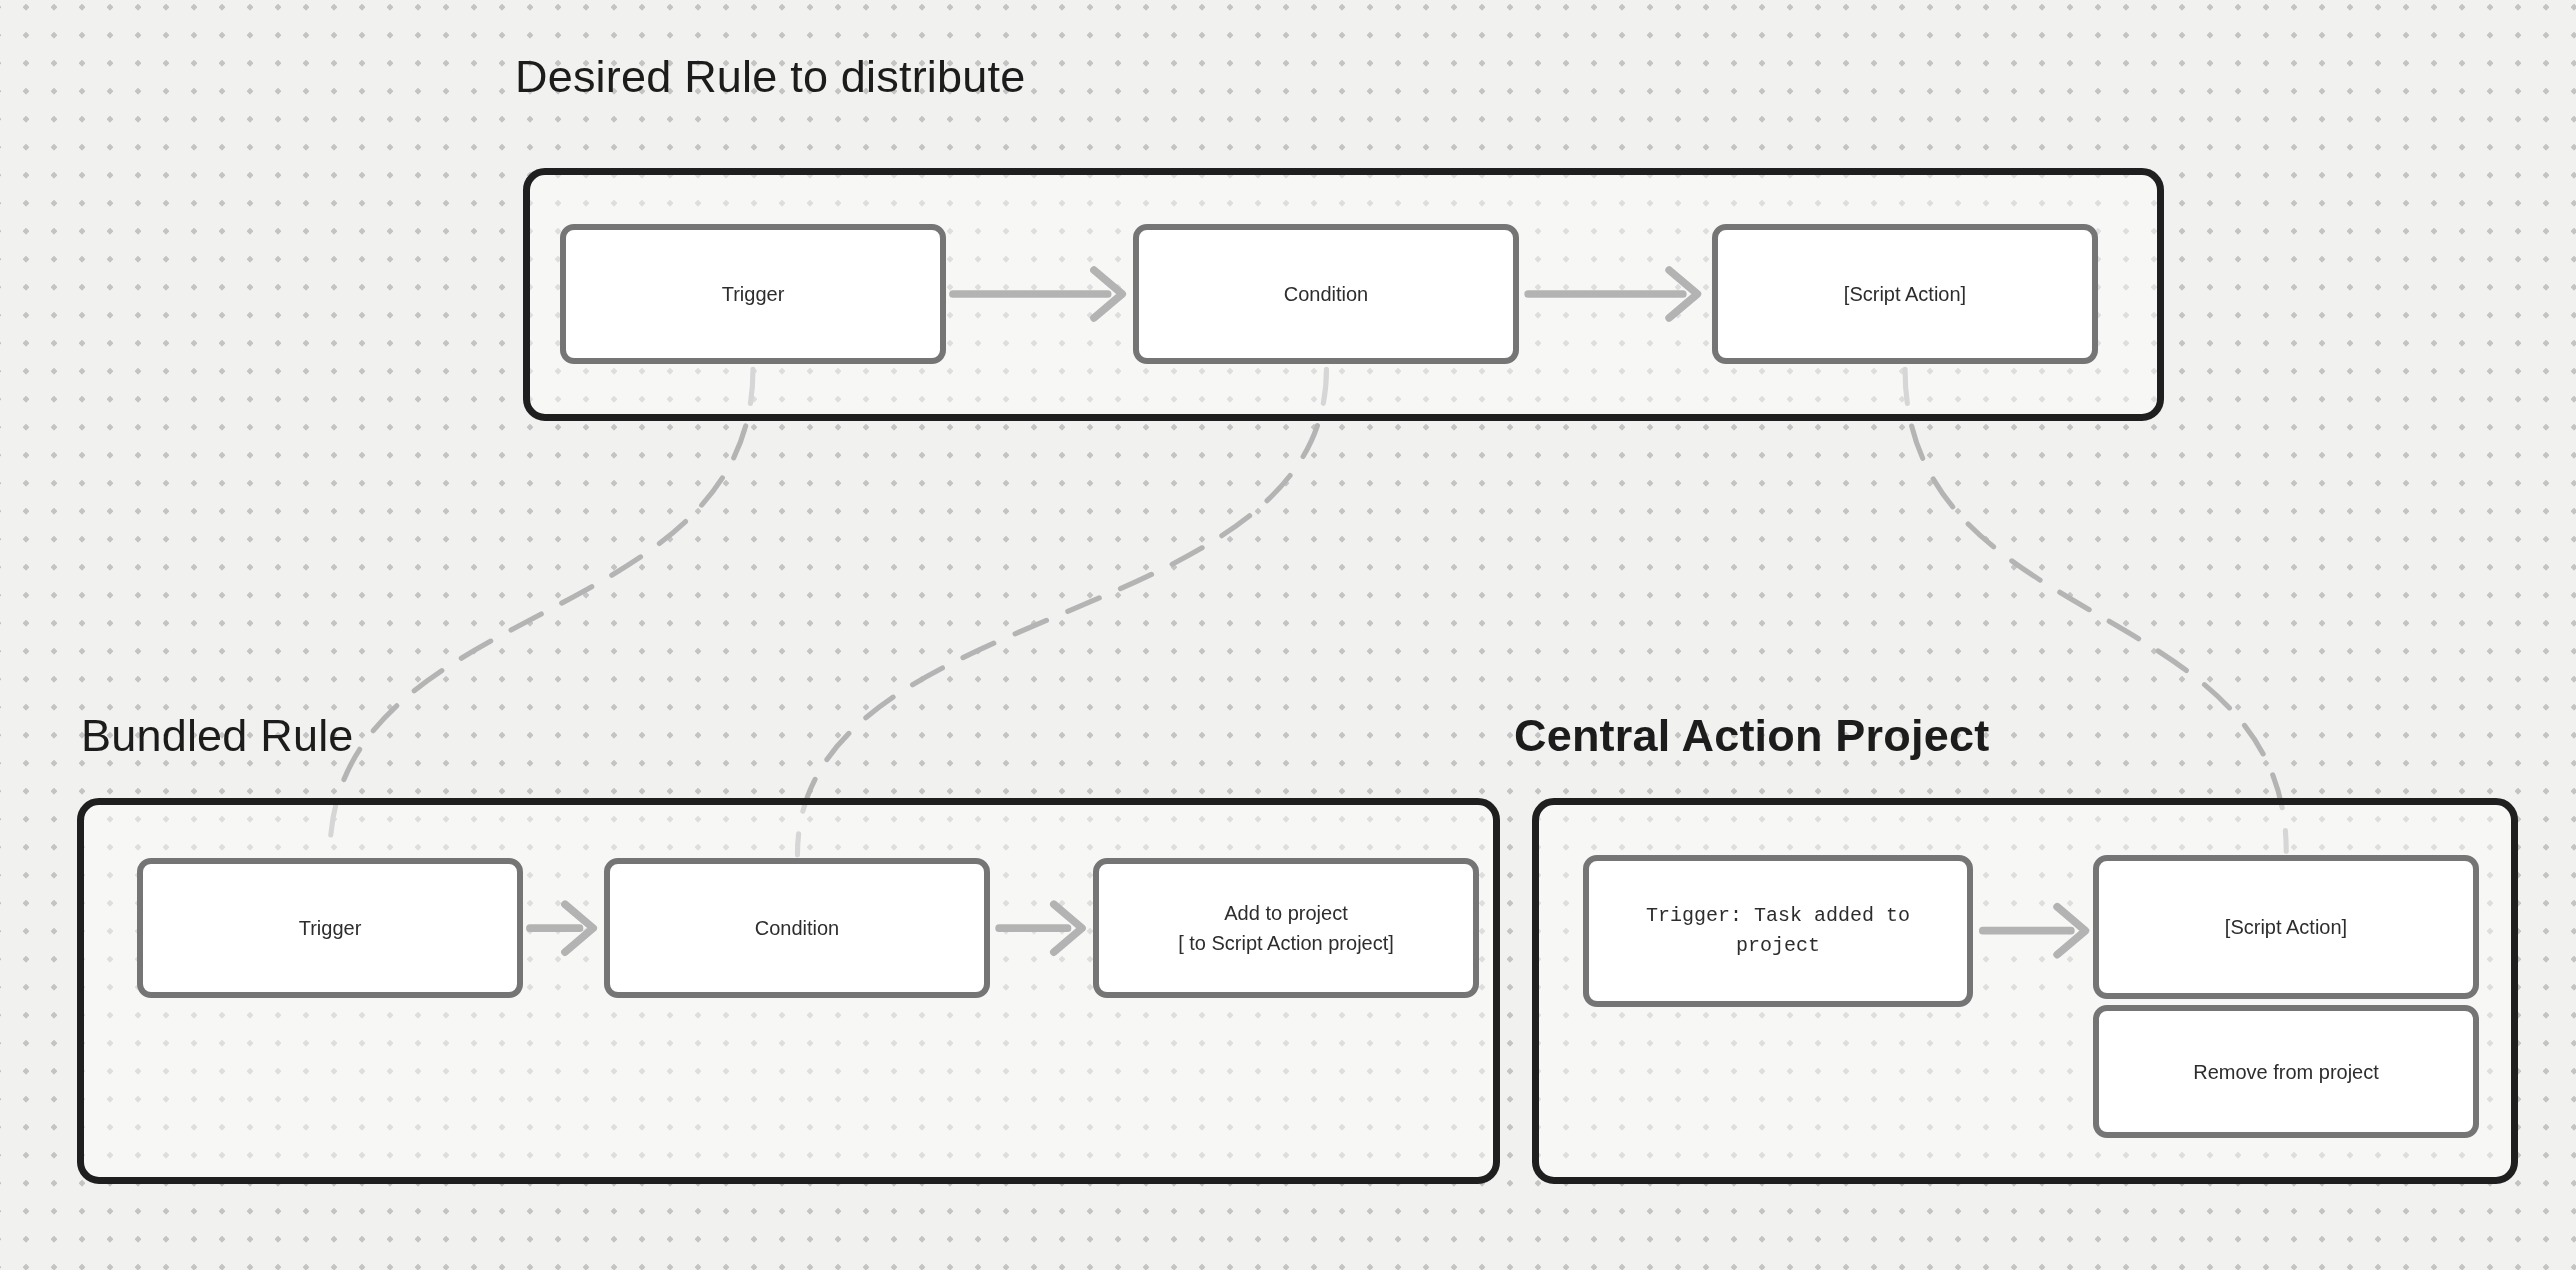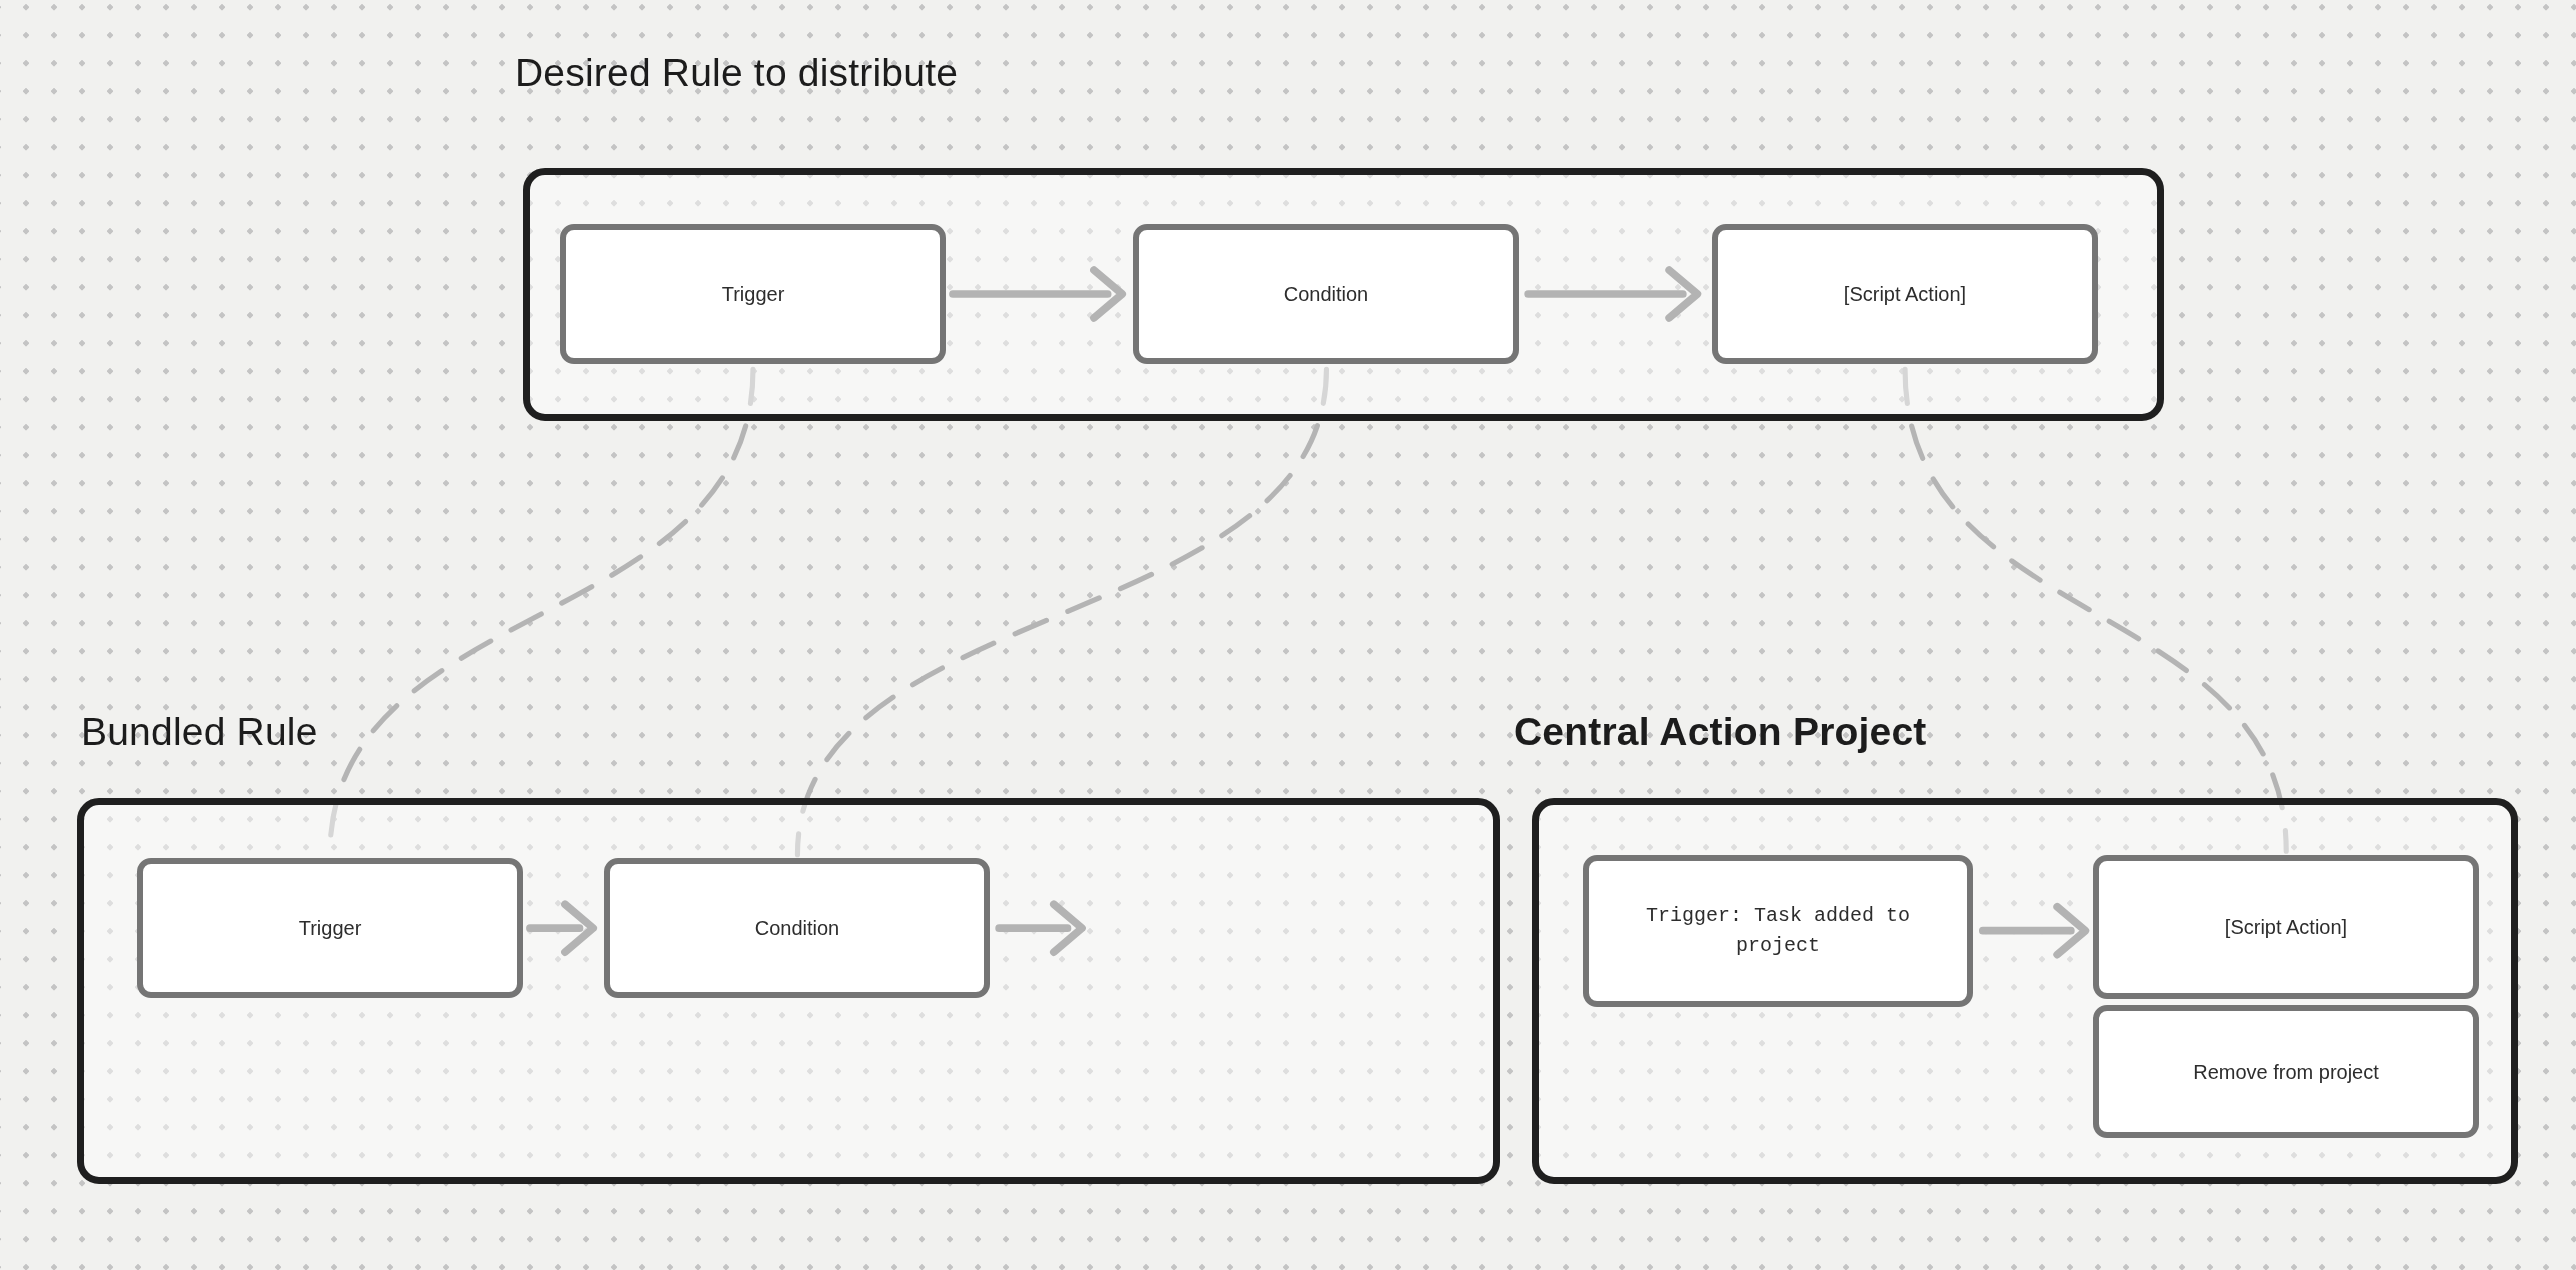--- a/index.html
+++ b/index.html
@@ -19,21 +19,21 @@
   .connector-layer {
     position: absolute;
     left: 0; top: 0;
     width: 2576px;
     height: 1270px;
     pointer-events: none;
   }
 
   .section-title {
     position: absolute;
-    font-size: 39px;
+    font-size: 45px;
     font-weight: 500;
     color: #1c1c1c;
     letter-spacing: 0.2px;
     white-space: nowrap;
   }
   #title-desired  { left: 515px;  top: 51px;  }
   #title-bundled  { left: 81px;   top: 710px; }
   #title-central  { left: 1514px; top: 710px; font-weight: bold; }
 
   .group-container {
@@ -128,20 +128,24 @@
   <div class="node" id="node-desired-script-action">
     <span>[Script Action]</span>
   </div>
 
   <div class="node" id="node-bundled-trigger">
     <span>Trigger</span>
   </div>
   <div class="node" id="node-bundled-condition">
     <span>Condition</span>
   </div>
+  <div class="node" id="node-bundled-add">
+    <span>Add to project</span>
+    <span>[ to Script Action project]</span>
+  </div>
 
   <div class="node" id="node-central-trigger">
     <span>Trigger: Task added to</span>
     <span>project</span>
   </div>
   <div class="node" id="node-central-script-action">
     <span>[Script Action]</span>
   </div>
   <div class="node" id="node-central-remove">
     <span>Remove from project</span>

